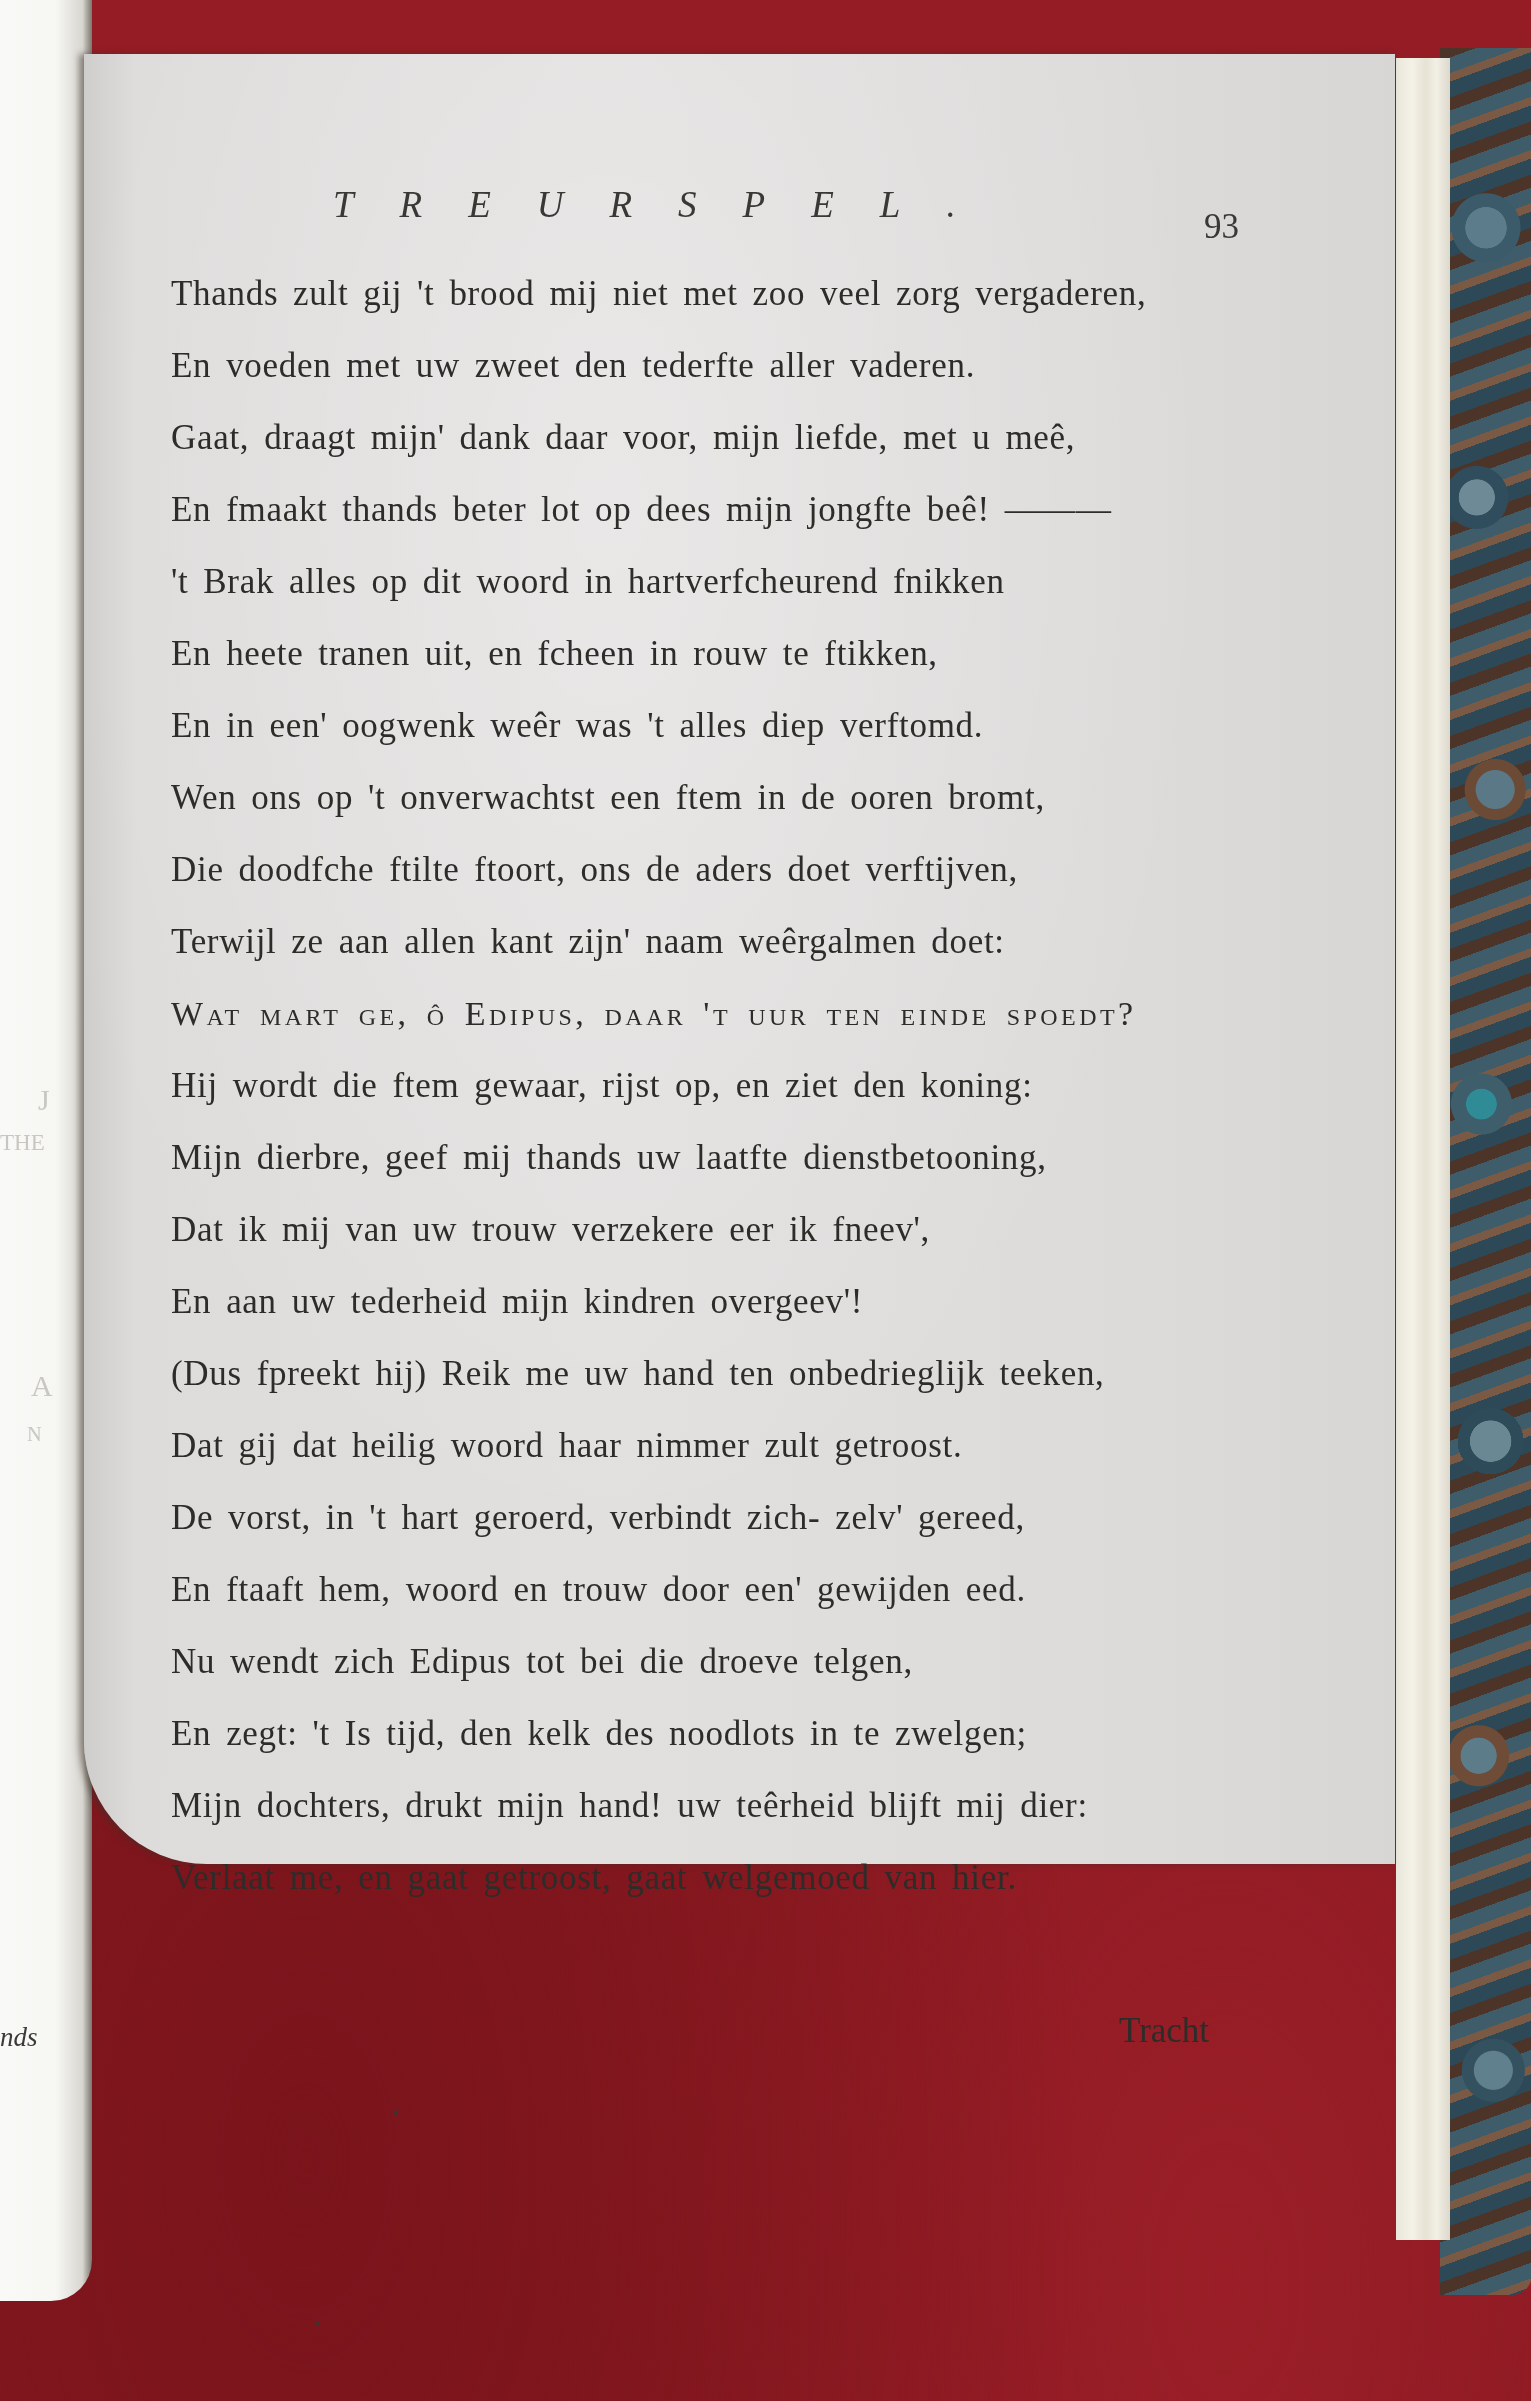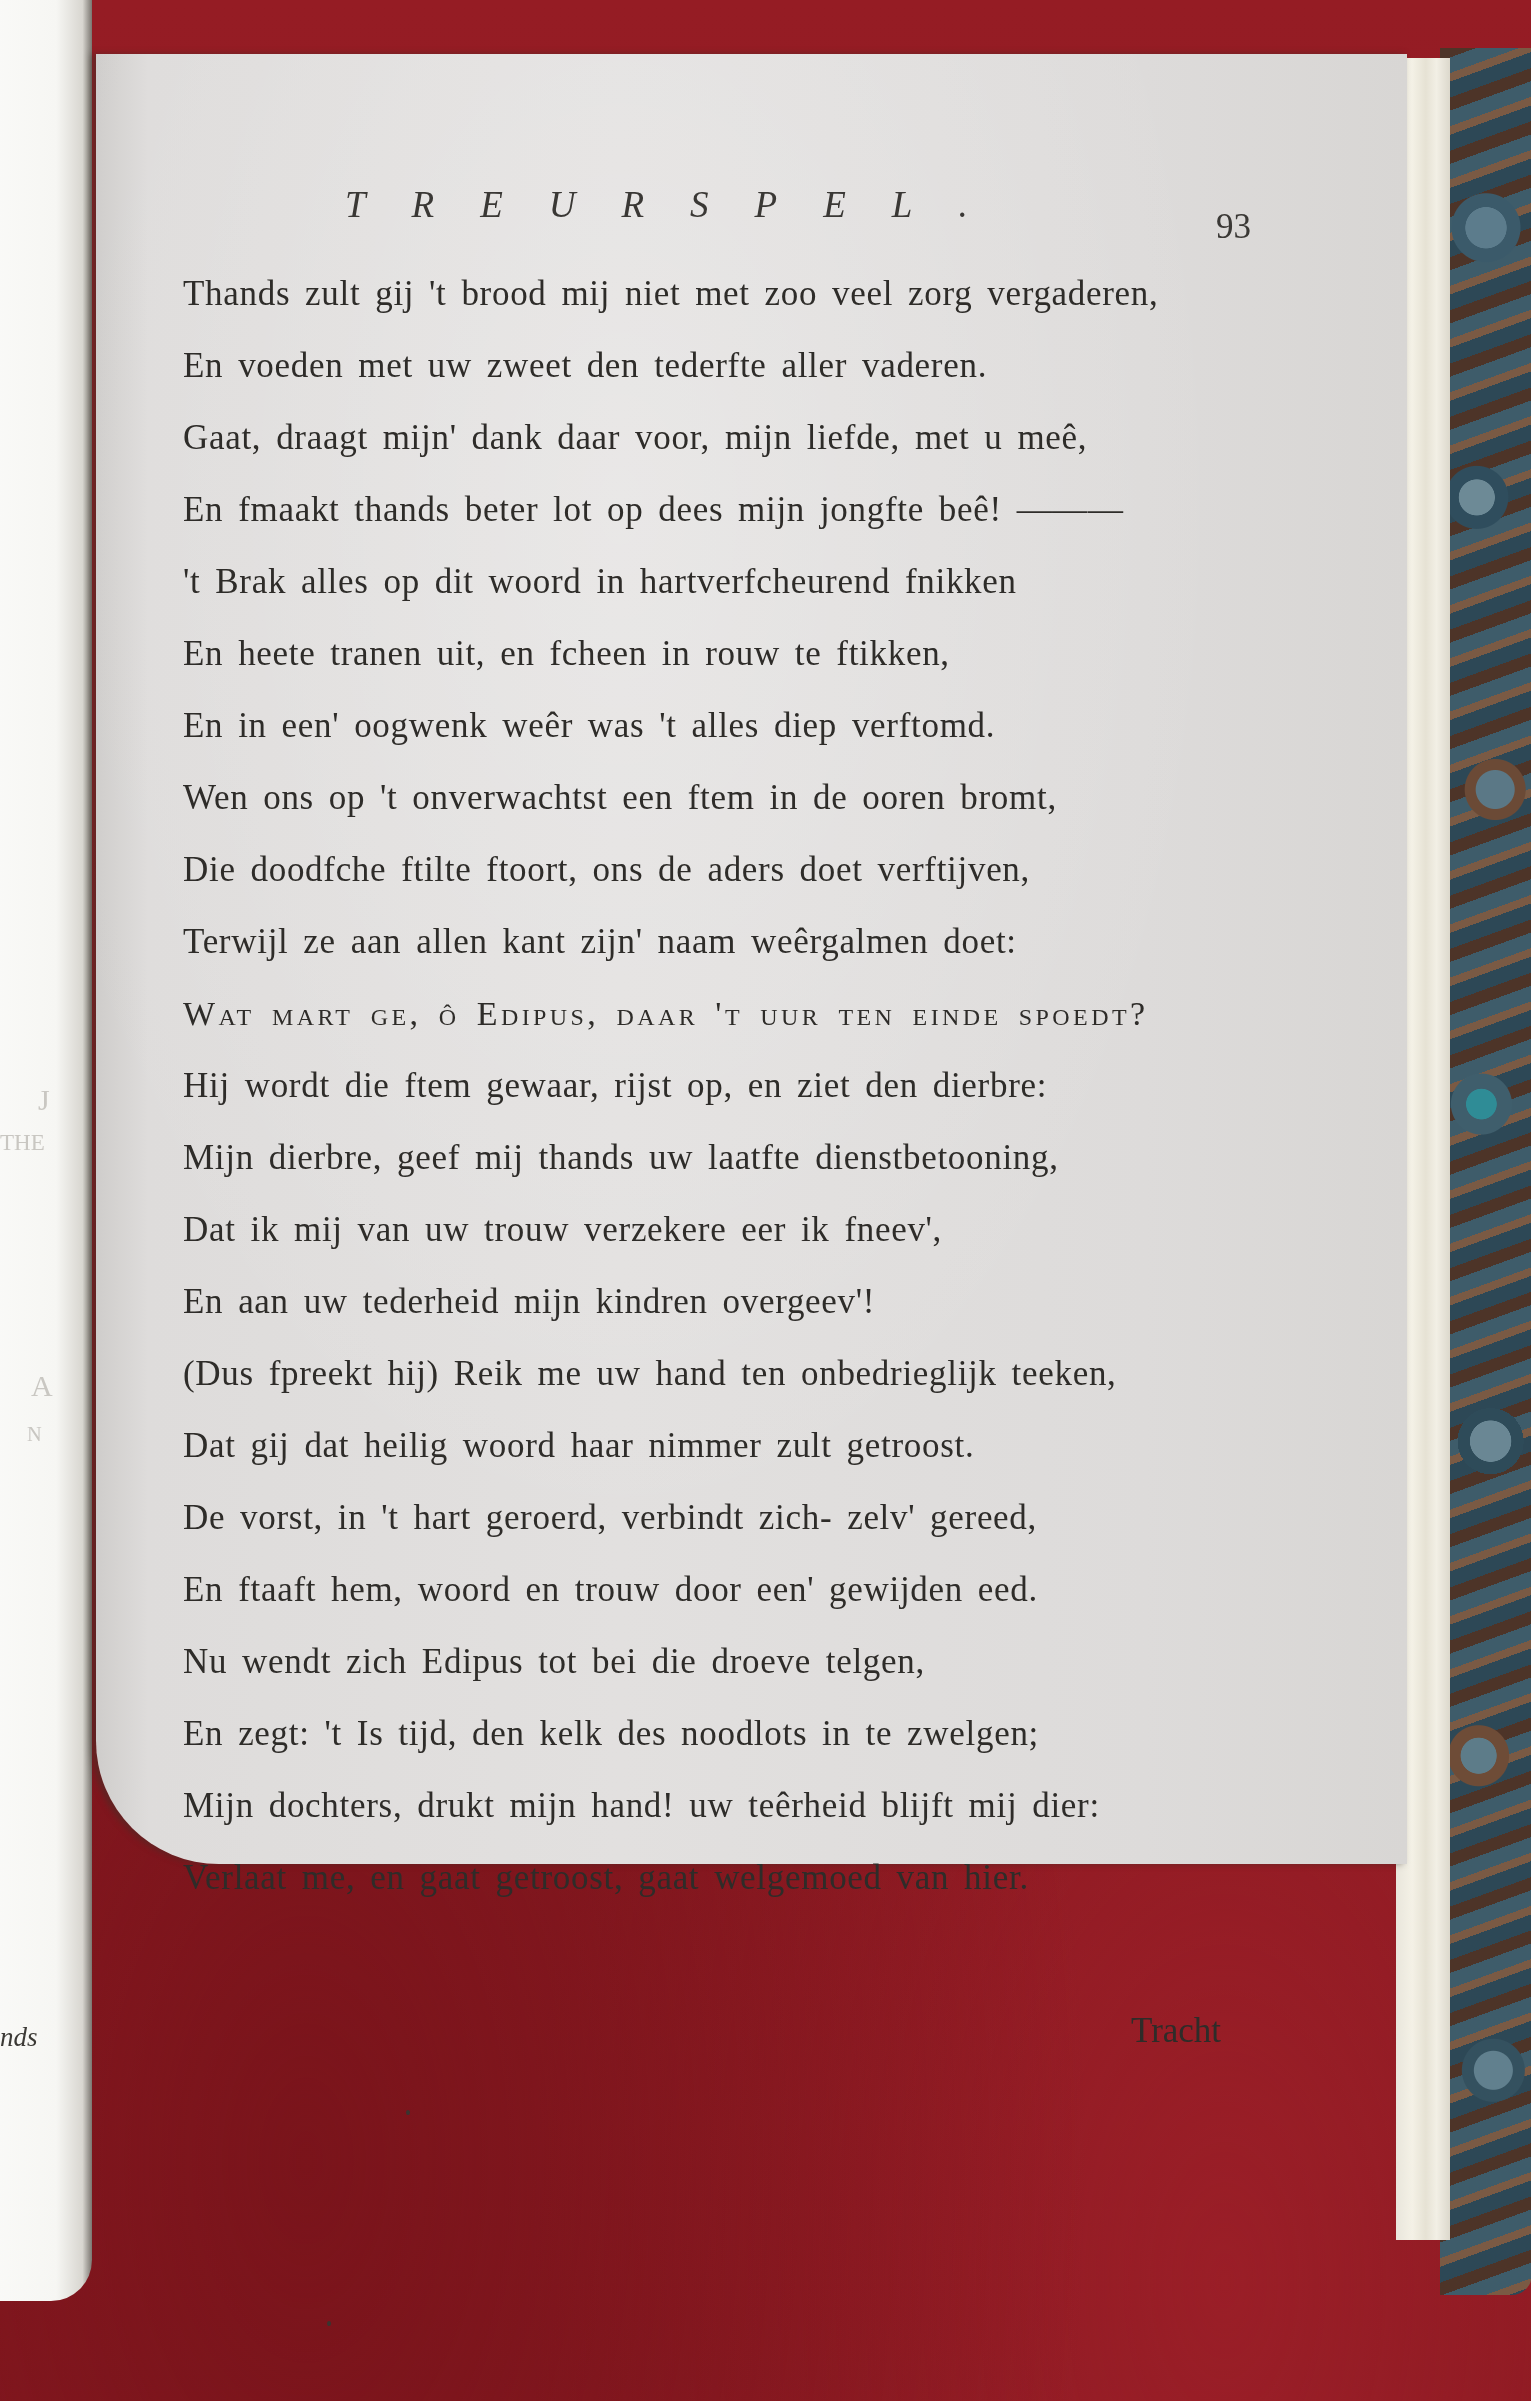--- a/index.html
+++ b/index.html
@@ -36,21 +36,21 @@
         repeating-linear-gradient(160deg, #4d3428 0 12.3px, #3e5c6a 12.3px 27px, #7a5a44 27px 35px, #2d4856 35px 50px);
       border-radius: 0 0 20.4px 0;
     }
     
     .page-edges {
       position: absolute; left: 1396px; top: 58px; width: 54px; height: 2182px;
       background: linear-gradient(90deg, #e9e6dc 0%, #f4f1e6 30%, #e6e2d4 55%, #f2efe5 75%, #dcd8cc 100%);
     }
     
     .page {
-      position: absolute; left: 96px; top: 54px; width: 1311px; height: 1810px;
+      position: absolute; left: 84px; top: 54px; width: 1311px; height: 1810px;
       background:
         radial-gradient(ellipse at 40% 25%, rgba(255,255,255,0.25) 0%, transparent 55%),
         linear-gradient(90deg, #cfcdcb 0%, #dedcdb 4%, #e2e0df 40%, #dddbda 80%, #d8d6d4 100%);
       border-radius: 0 0 0 123px;
       box-shadow: -4.1px 0 6.8px rgba(60,50,40,0.5);
     }
     .running-head {
       position: absolute; left: 249px; top: 129px;
       font-family: "Liberation Serif", serif; font-style: italic;
       font-size: 37px; letter-spacing: 46px; color: #3a3835;
@@ -101,21 +101,21 @@
     <li>En voeden met uw zweet den tederfte aller vaderen.</li>
     <li>Gaat, draagt mijn' dank daar voor, mijn liefde, met u meê,</li>
     <li>En fmaakt thands beter lot op dees mijn jongfte beê! ———</li>
     <li>'t Brak alles op dit woord in hartverfcheurend fnikken</li>
     <li>En heete tranen uit, en fcheen in rouw te ftikken,</li>
     <li>En in een' oogwenk weêr was 't alles diep verftomd.</li>
     <li>Wen ons op 't onverwachtst een ftem in de ooren bromt,</li>
     <li>Die doodfche ftilte ftoort, ons de aders doet verftijven,</li>
     <li>Terwijl ze aan allen kant zijn' naam weêrgalmen doet:</li>
     <li class="caps">Wat mart ge, ô Edipus, daar 't uur ten einde spoedt?</li>
-    <li>Hij wordt die ftem gewaar, rijst op, en ziet den dierbre:</li>
+    <li>Hij wordt die ftem gewaar, rijst op, en ziet den koning:</li>
     <li>Mijn dierbre, geef mij thands uw laatfte dienstbetooning,</li>
     <li>Dat ik mij van uw trouw verzekere eer ik fneev',</li>
     <li>En aan uw tederheid mijn kindren overgeev'!</li>
     <li>(Dus fpreekt hij) Reik me uw hand ten onbedrieglijk teeken,</li>
     <li>Dat gij dat heilig woord haar nimmer zult getroost.</li>
     <li>De vorst, in 't hart geroerd, verbindt zich- zelv' gereed,</li>
     <li>En ftaaft hem, woord en trouw door een' gewijden eed.</li>
     <li>Nu wendt zich Edipus tot bei die droeve telgen,</li>
     <li>En zegt: 't Is tijd, den kelk des noodlots in te zwelgen;</li>
     <li>Mijn dochters, drukt mijn hand! uw teêrheid blijft mij dier:</li>

